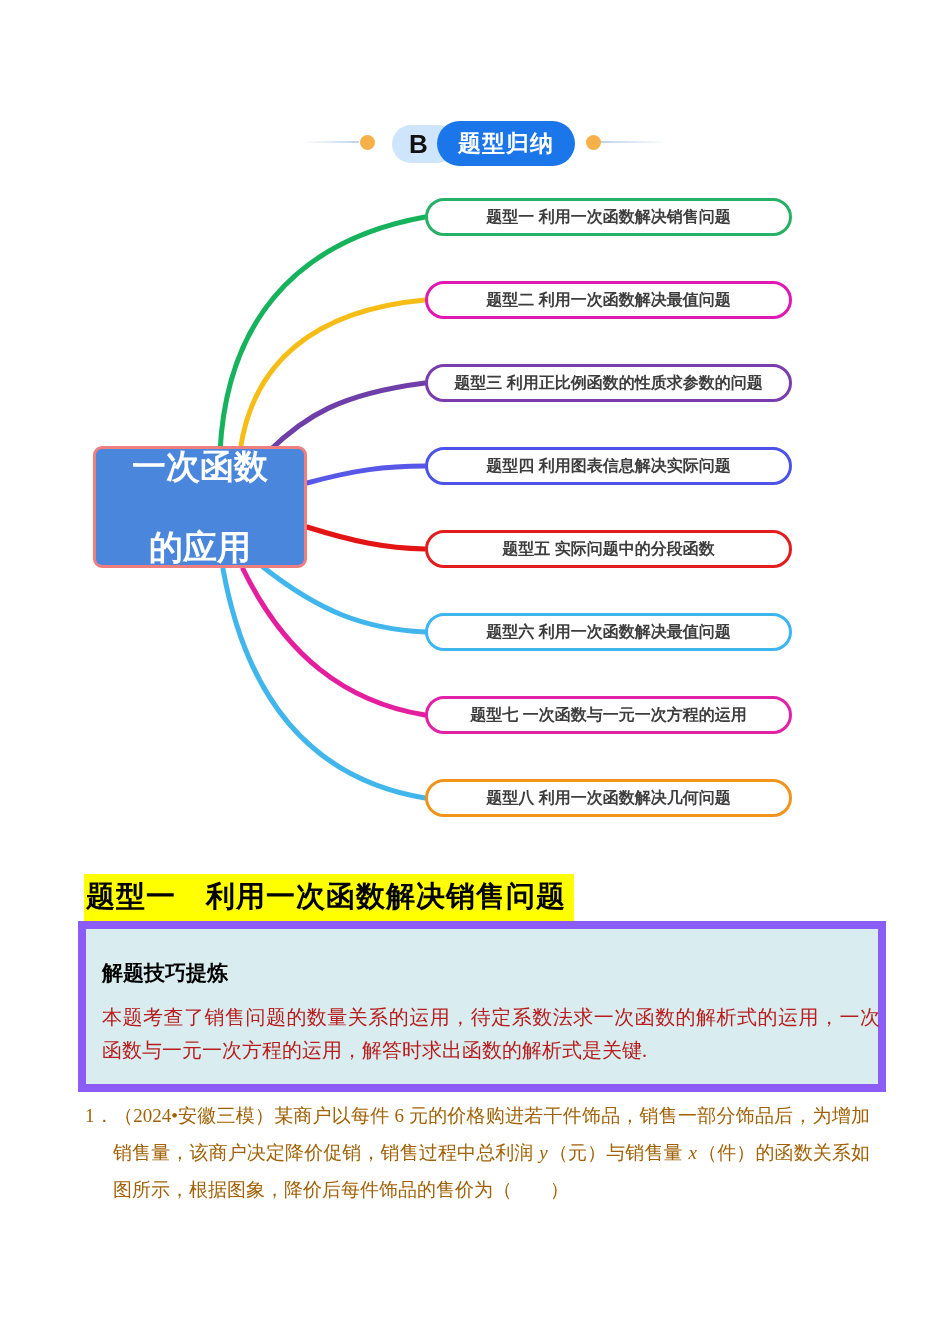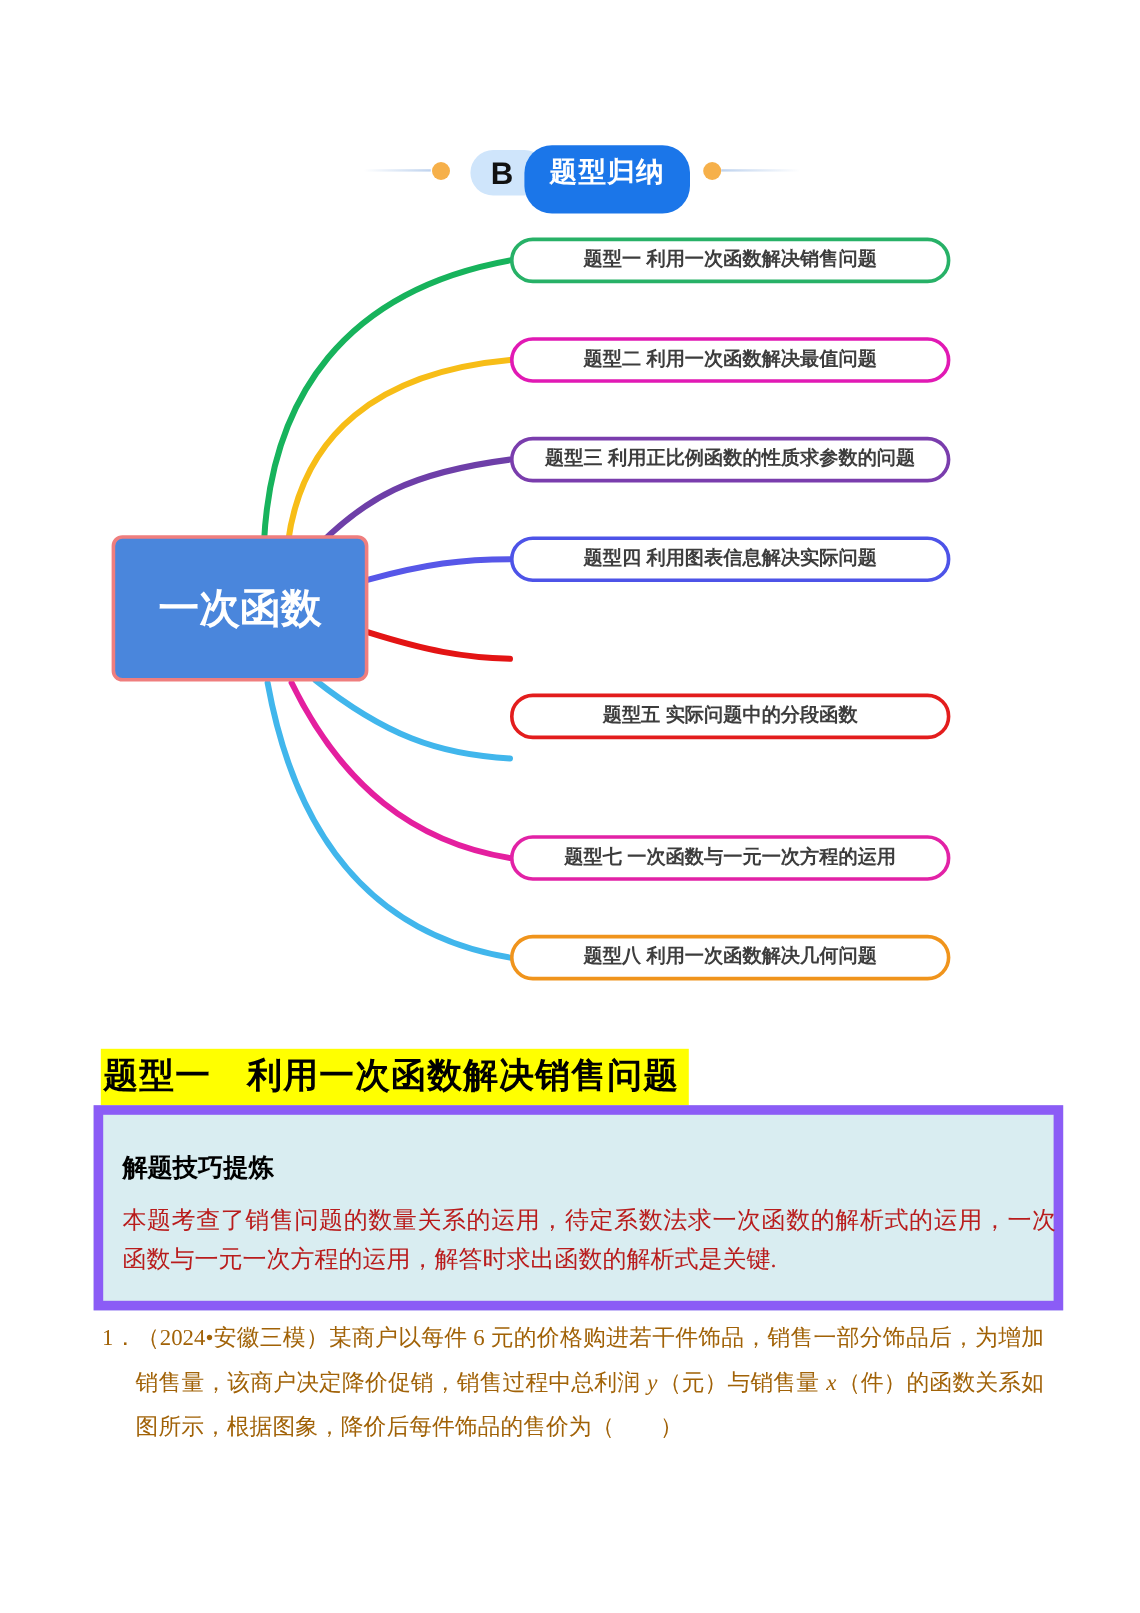--- a/index.html
+++ b/index.html
@@ -10,21 +10,21 @@
   
   .hdr-line { position:absolute; height:2px; top:141px; }
   .hdr-line.left  { left:303px; width:56px; background:linear-gradient(to left, #bfd3ee, rgba(255,255,255,0)); }
   .hdr-line.right { left:601px; width:66px; background:linear-gradient(to right, #bfd3ee, rgba(255,255,255,0)); }
   .hdr-dot { position:absolute; width:15px; height:15px; border-radius:50%; background:#f6b04a; top:135px; }
   .hdr-dot.left  { left:360px; }
   .hdr-dot.right { left:586px; }
   .badge-b { position:absolute; left:392px; top:125px; width:64px; height:38px; background:#cfe5fb;
              border-radius:19px; color:#111; font-size:26px; font-weight:bold; text-align:left;
              padding-left:17px; line-height:38px; }
-  .badge-title { position:absolute; left:437px; top:121px; width:138px; height:57px; background:#1b76e9;
+  .badge-title { position:absolute; left:437px; top:121px; width:138px; height:45px; background:#1b76e9;
              border-radius:23px; color:#fff; font-size:23px; font-weight:bold; text-align:center; line-height:45px;
              letter-spacing:1px; }
 
   
   svg.curves { position:absolute; left:0; top:0; width:950px; height:1344px; pointer-events:none; }
   svg.curves path { fill:none; stroke-width:5; stroke-linecap:round; }
 
   .center-node { position:absolute; left:93px; top:446px; width:214px; height:122px;
                  background:#4a86dc; border:3px solid #ef7e7e; border-radius:9px;
                  color:#fff; font-weight:bold; font-size:34px; line-height:45px; text-align:center;
@@ -70,27 +70,29 @@
     <path d="M 268 452 C 305 416 340 394 425 383" style="stroke: rgb(110, 63, 168);"></path>
     <path d="M 307 483 C 355 470 385 466 425 466" style="stroke: rgb(87, 87, 232);"></path>
     <path d="M 307 527 C 355 542 385 548 425 549" style="stroke: rgb(227, 20, 20);"></path>
     <path d="M 263 567 C 320 612 365 629 425 632" style="stroke: rgb(65, 182, 236);"></path>
     <path d="M 243 569 C 285 655 345 702 425 715" style="stroke: rgb(228, 31, 159);"></path>
     <path d="M 223 569 C 245 690 305 778 425 798" style="stroke: rgb(65, 182, 236);"></path>
   </svg>
 
   <div class="center-node">
     <div>一次函数</div>
+    <div>的应用</div>
   </div>
 
   <div class="map-node" style="top: 198px; border-color: rgb(39, 177, 103);">题型一  利用一次函数解决销售问题</div>
   <div class="map-node" style="top: 281px; border-color: rgb(225, 25, 180);">题型二  利用一次函数解决最值问题</div>
   <div class="map-node" style="top: 447px; border-color: rgb(77, 83, 232);">题型四  利用图表信息解决实际问题</div>
   <div class="map-node" style="top: 364px; border-color: rgb(122, 61, 173);">题型三  利用正比例函数的性质求参数的问题</div>
-  <div class="map-node" style="top: 530px; border-color: rgb(227, 29, 29); margin-top: 48px;">题型五  实际问题中的分段函数</div>
+  <div class="map-node" style="top: 530px; border-color: rgb(227, 29, 29);">题型五  实际问题中的分段函数</div>
+  <div class="map-node" style="top: 613px; border-color: rgb(61, 181, 238);">题型六 利用一次函数解决最值问题</div>
   <div class="map-node" style="top: 696px; border-color: rgb(226, 34, 166);">题型七  一次函数与一元一次方程的运用</div>
   <div class="map-node" style="top: 779px; border-color: rgb(240, 148, 28);">题型八 利用一次函数解决几何问题</div>
 
   <div class="section-title">题型一　利用一次函数解决销售问题</div>
 
   <div class="tips-box">
     <div class="tips-heading">解题技巧提炼</div>
     <div class="tips-body">本题考查了销售问题的数量关系的运用，待定系数法求一次函数的解析式的运用，一次函数与一元一次方程的运用，解答时求出函数的解析式是关键.</div>
   </div>
 

